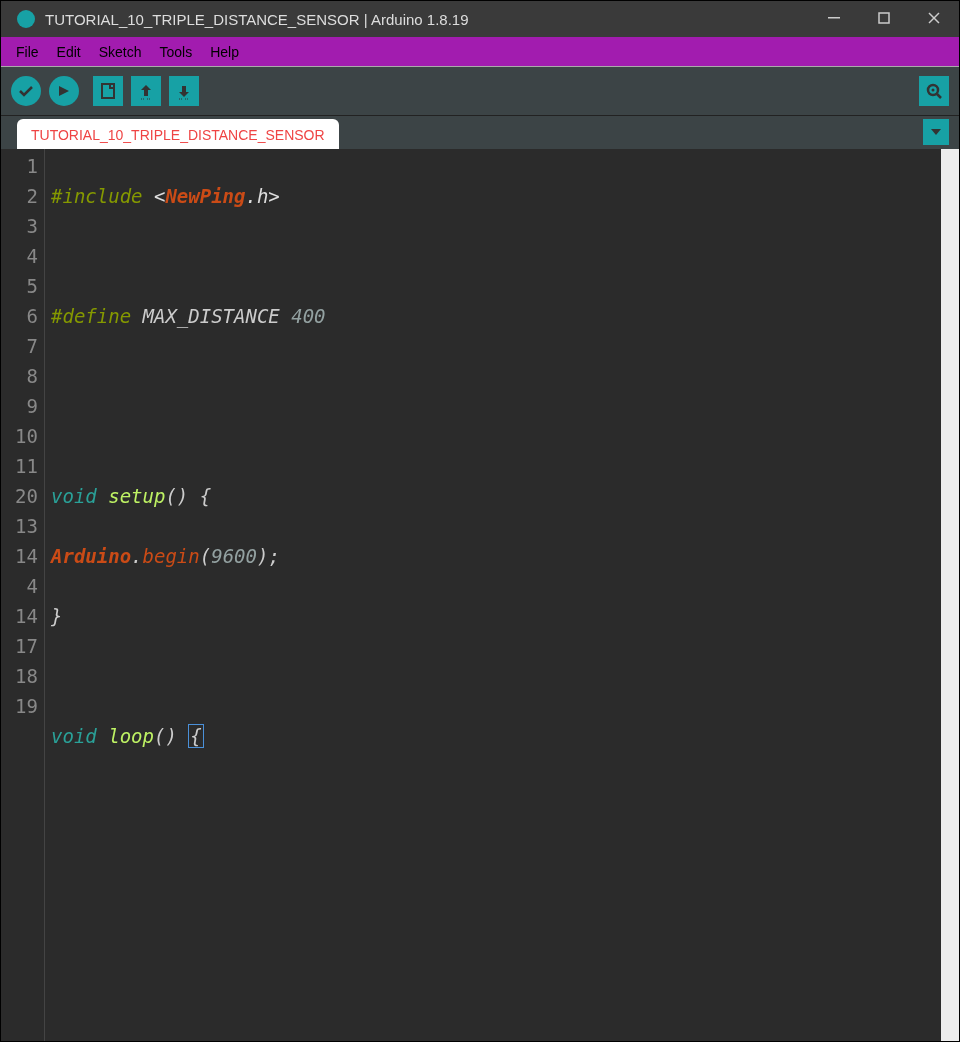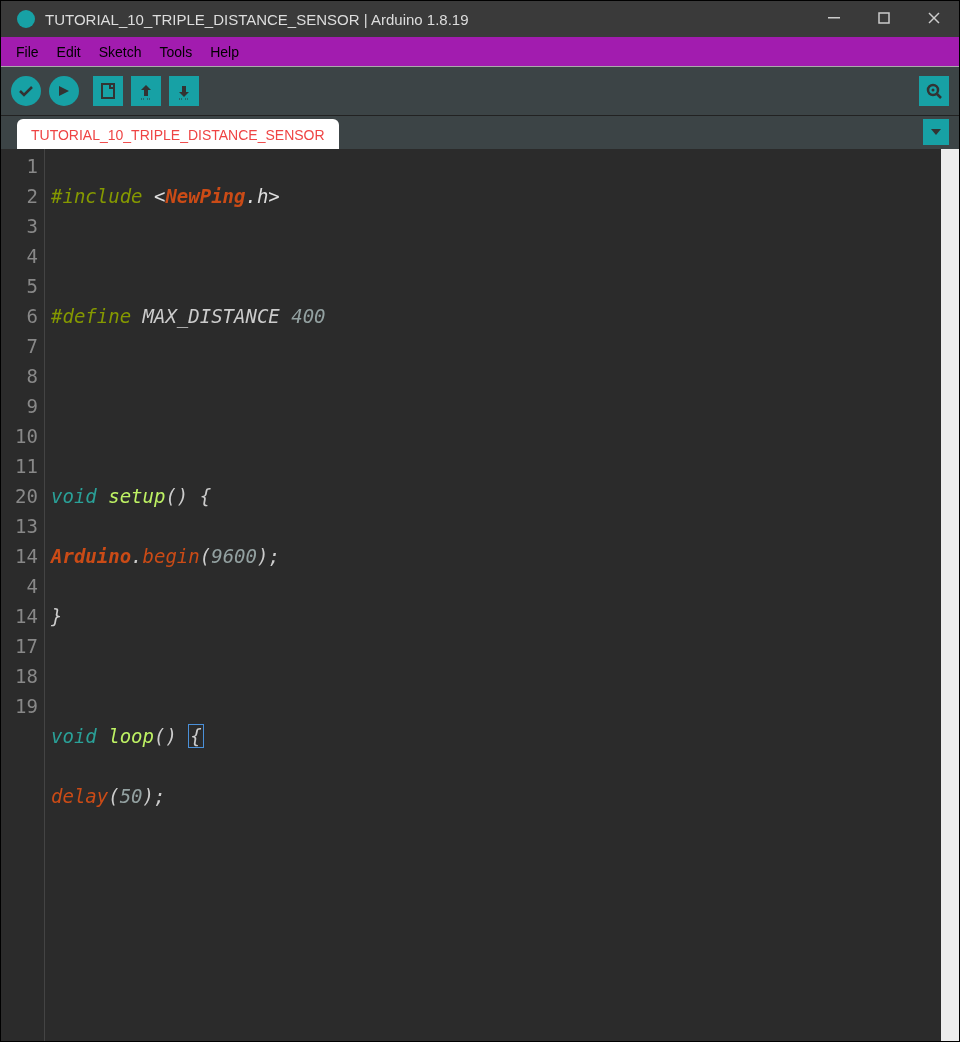--- a/index.html
+++ b/index.html
@@ -155,21 +155,20 @@
 <div class="line"><span class="c-green">#include</span><span class="c-punc"> &lt;</span><span class="c-orange">NewPing</span><span class="c-punc">.h&gt;</span></div>
 <div class="line"></div>
 <div class="line"><span class="c-green">#define</span><span class="c-h"> MAX_DISTANCE </span><span class="c-num">400</span></div>
 <div class="line"></div>
 <div class="line"></div>
 <div class="line"><span class="c-teal">void</span><span> </span><span class="c-setup">setup</span><span class="c-h">() {</span></div>
 <div class="line"><span class="c-orange">Arduino</span><span class="c-h">.</span><span class="c-fn">begin</span><span class="c-h">(</span><span class="c-num">9600</span><span class="c-h">);</span></div>
 <div class="line"><span class="c-h">}</span></div>
 <div class="line"></div>
 <div class="line"><span class="c-teal">void</span><span> </span><span class="c-setup">loop</span><span class="c-h">() </span><span class="bracket c-h">{</span></div>
-<div class="line"><span class="c-fn">delay</span><span class="c-h">(</span><span class="c-num">50</span><span class="c-h">);</span></div>
 
 
 
 
     </div>
     <div class="vscroll"></div>
   </div>
 
 </div>
 

